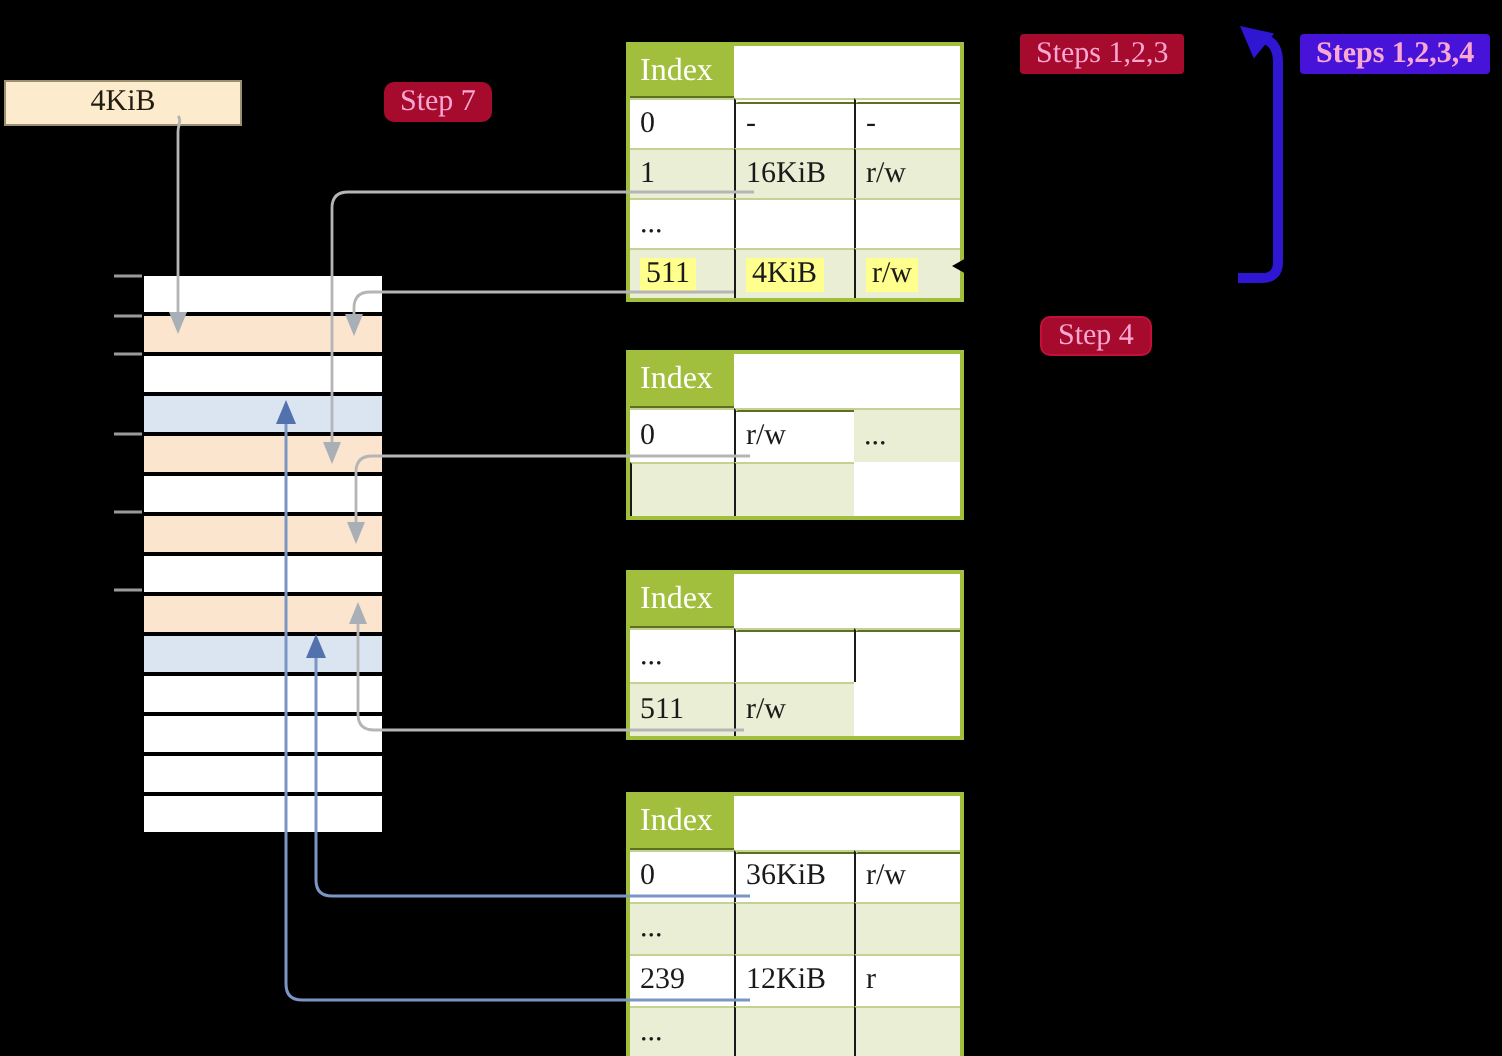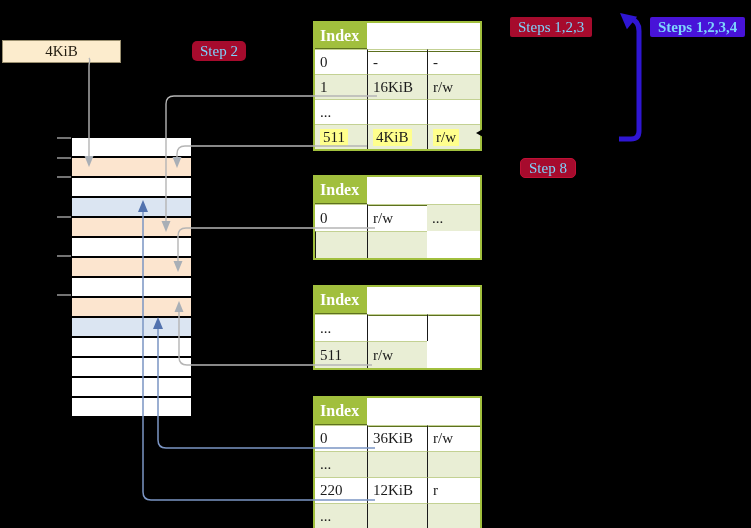--- a/index.html
+++ b/index.html
@@ -14,41 +14,41 @@
   }
   .mem-row{flex:1;background:#fff;}
   
   .pagesize-box{
     position:absolute;left:2px;top:40px;width:117px;height:21px;
     background:var(--page-box-cream,#fceccd);border:1px solid #9a8f6f;
     color:#221c10;font-size:15px;display:flex;align-items:center;justify-content:center;
   }
   
   .badge{
-    position:absolute;color:#7dd3fc;font-size:15px;line-height:20px;
+    position:absolute;color:#f9a8d4;font-size:15px;line-height:20px;
     padding:0 8px;white-space:nowrap;
   }
   .badge.red{background:var(--badge-red,#a60b2d);}
   .badge.blue{background:var(--badge-blue,#4813d8);}
   .badge-step0{left:192px;top:41px;border-radius:5px;}
   .badge-steps123{left:510px;top:17px;border-radius:2px;}
   .badge-steps1234{left:650px;top:17px;border-radius:2px;font-weight:bold;}
   .badge-step4{left:520px;top:158px;border-radius:5px;border:1px solid #c11136;line-height:18px;}
   
   .ptable{
     position:absolute;left:313px;background:#fff;
     border:2px solid var(--table-green,#a1bf3d);
     display:grid;grid-template-columns:52px 60px 53px;
   }
   .ptable .cell{
     display:flex;align-items:center;padding-left:5px;font-size:15px;color:#1a1a1a;
     overflow:hidden;white-space:nowrap;
   }
   .ptable .th{
-    background:var(--table-green,#a1bf3d);color:#fff;font-weight:bold;font-size:16px;
+    background:var(--table-green,#a1bf3d);color:#fff;font-weight:normal;font-size:16px;
     border-bottom:1px solid #5d701f;
   }
   .ptable .th.c2,.ptable .th.c3{border-left:2px solid #e8f0cd;margin-top:28px;}
   .ptable .td.c2,.ptable .td.c3{border-left:1px solid #1a1a1a;}
   .ptable .td{border-top:1px solid #c3d193;}
   .ptable .td.alt{background:var(--table-row-alt,#e9eed5);}
   .hl{background:var(--highlight-yellow,#ffff8d);padding:0 3px;}
   #t1{top:21px;grid-template-rows:26px 25px 25px 25px 25px;}
   #t2{top:175px;grid-template-rows:27px 27px 27px;}
   #t3{top:285px;grid-template-rows:27px 27px 27px;}
@@ -81,24 +81,24 @@
     <div class="mem-row" style="background: rgb(252, 229, 207);"></div>
     <div class="mem-row" style="background: rgb(219, 229, 242);"></div>
     <div class="mem-row" style="background: rgb(255, 255, 255);"></div>
     <div class="mem-row" style="background: rgb(255, 255, 255);"></div>
     <div class="mem-row" style="background: rgb(255, 255, 255);"></div>
     <div class="mem-row" style="background: rgb(255, 255, 255);"></div>
   </div>
 
   <div class="pagesize-box">4KiB</div>
 
-  <div class="badge red badge-step0">Step 2</div>
+  <div class="badge red badge-step0">Step 7</div>
   <div class="badge red badge-steps123">Steps 1,2,3</div>
   <div class="badge blue badge-steps1234">Steps 1,2,3,4</div>
-  <div class="badge red badge-step4">Step 8</div>
+  <div class="badge red badge-step4">Step 4</div>
 
   <div class="ptable" id="t1">
     <div class="cell th c1">Index</div>
     <div class="cell th c2">Frame</div>
     <div class="cell th c3">Flags</div>
     <div class="cell td c1">0</div>
     <div class="cell td c2">-</div>
     <div class="cell td c3">-</div>
     <div class="cell td c1 alt">1</div>
     <div class="cell td c2 alt">16KiB</div>
@@ -142,21 +142,21 @@
   <div class="ptable" id="t4">
     <div class="cell th c1">Index</div>
     <div class="cell th c2">Frame</div>
     <div class="cell th c3">Flags</div>
     <div class="cell td c1">0</div>
     <div class="cell td c2">36KiB</div>
     <div class="cell td c3">r/w</div>
     <div class="cell td c1 alt">...</div>
     <div class="cell td c2 alt"></div>
     <div class="cell td c3 alt"></div>
-    <div class="cell td c1">220</div>
+    <div class="cell td c1">239</div>
     <div class="cell td c2">12KiB</div>
     <div class="cell td c3">r</div>
     <div class="cell td c1 alt">...</div>
     <div class="cell td c2 alt"></div>
     <div class="cell td c3 alt"></div>
   </div>
 
   <svg class="overlay" width="751" height="528" viewBox="0 0 751 528">
 
     <g>

